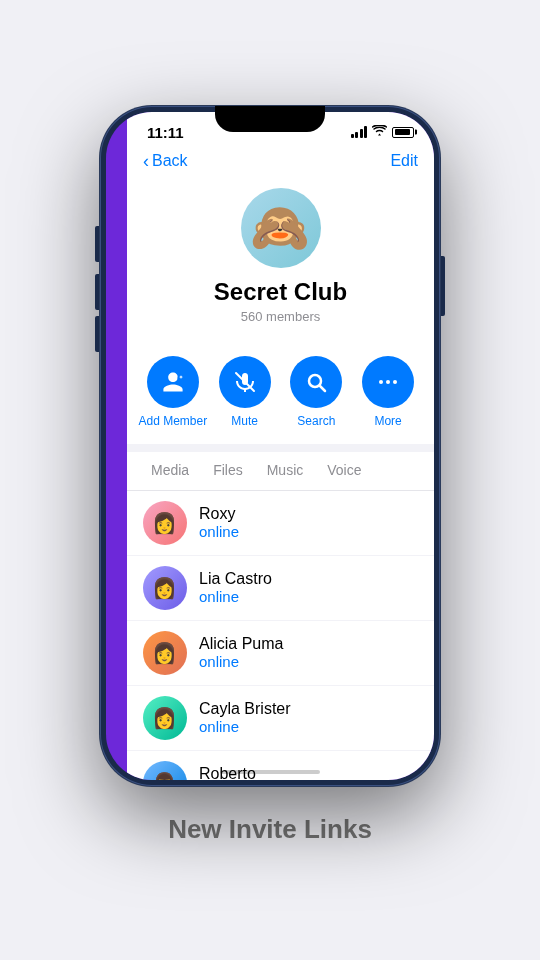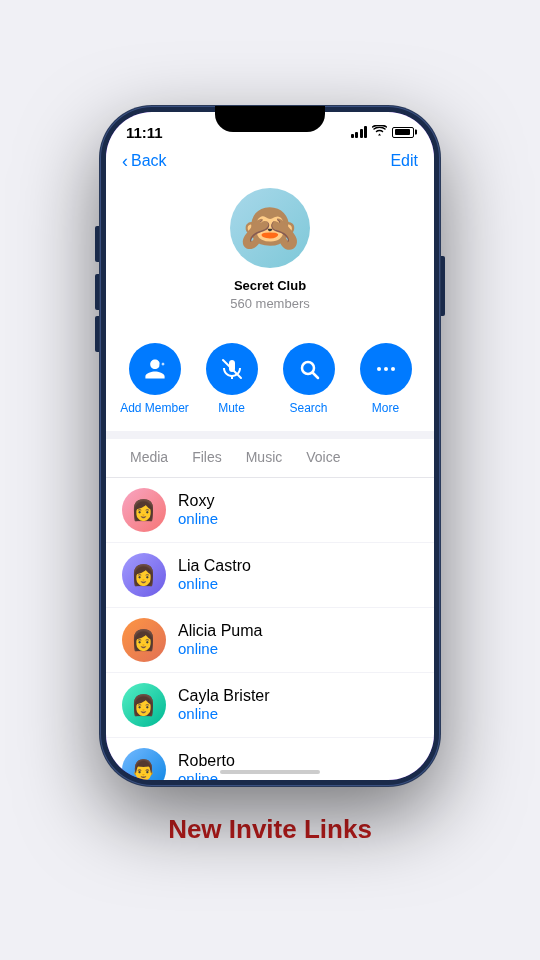--- a/index.html
+++ b/index.html
@@ -50,20 +50,21 @@
       border-radius: 0 2px 2px 0;
     }
 
     .phone-inner {
       width: 100%;
       height: 100%;
       background: #6d28d9;
       border-radius: 46px;
       overflow: hidden;
       position: relative;
+      padding-left: 21px;
     }
 
     
     .status-bar {
       display: flex;
       justify-content: space-between;
       align-items: center;
       padding: 12px 20px 4px;
       background: #fff;
     }
@@ -178,21 +179,21 @@
       border-radius: 50%;
       background: linear-gradient(135deg, #a8d8ea, #7ec8d8);
       display: flex;
       align-items: center;
       justify-content: center;
       font-size: 48px;
       margin-bottom: 10px;
       overflow: hidden;
     }
     .group-name {
-      font-size: 13px;
+      font-size: 24px;
       font-weight: 600;
       color: #000;
       margin-bottom: 3px;
     }
     .group-members {
       font-size: 13px;
       color: #8e8e93;
     }
 
     
@@ -310,21 +311,21 @@
       background: #000;
       border-radius: 2px;
       opacity: 0.2;
     }
 
     
     .page-title {
       margin-top: 28px;
       font-size: 26px;
       font-weight: 800;
-      color: #b91c1c;
+      color: #737373;
       text-align: center;
       font-family: -apple-system, BlinkMacSystemFont, 'SF Pro Display', 'Helvetica Neue', Arial, sans-serif;
     }
 
     
     .avatar-roxy { background: linear-gradient(135deg, #f8a5c2, #f67575); }
     .avatar-lia-castro { background: linear-gradient(135deg, #a29bfe, #6c5ce7); }
     .avatar-alicia { background: linear-gradient(135deg, #fd9644, #e17055); }
     .avatar-cayla { background: linear-gradient(135deg, #55efc4, #00b894); }
     .avatar-roberto { background: linear-gradient(135deg, #74b9ff, #0984e3); }

